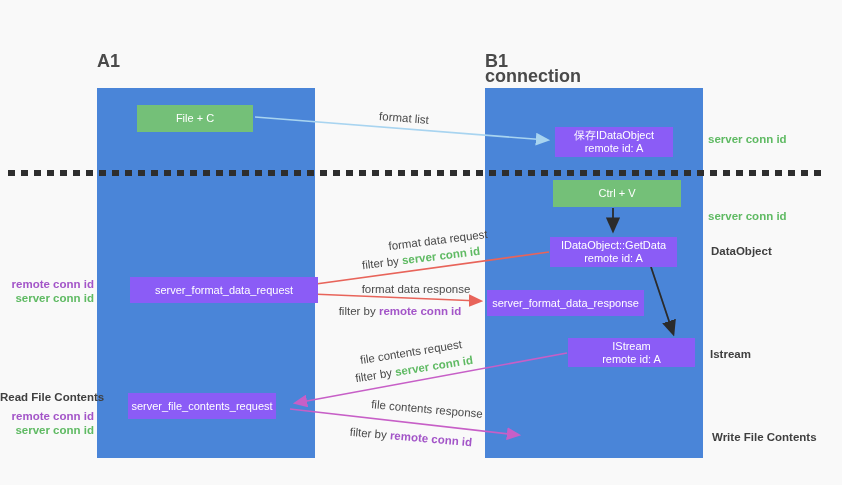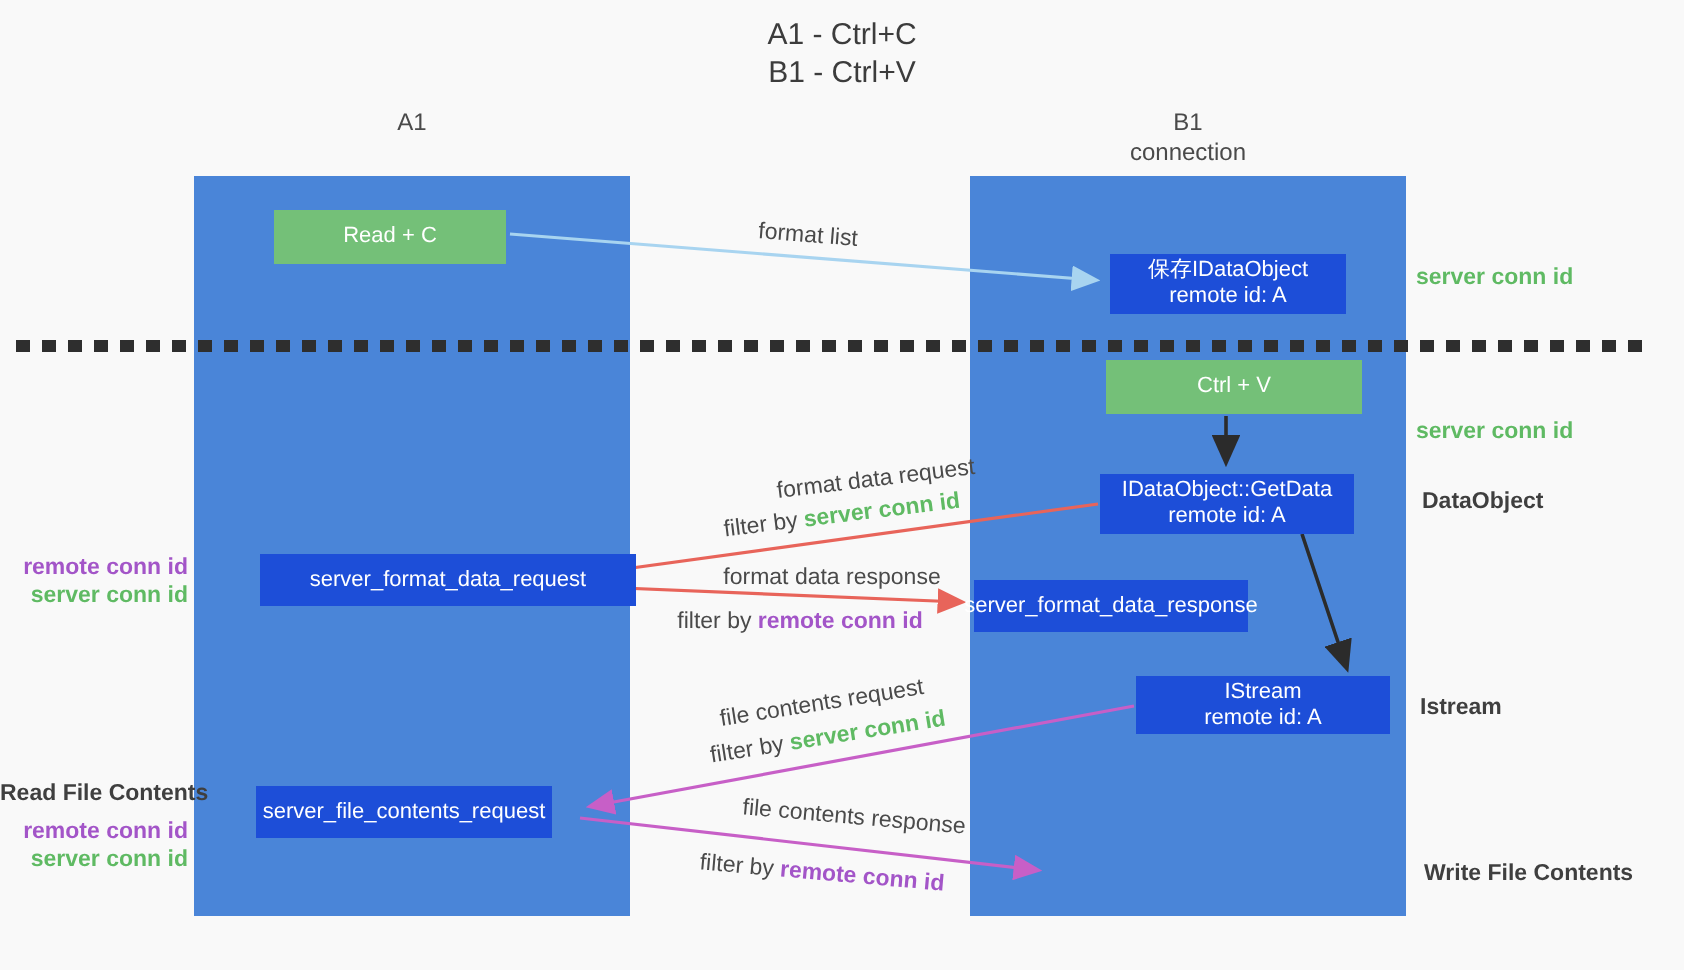--- a/index.html
+++ b/index.html
@@ -17,61 +17,57 @@
     position:absolute;left:0;top:8px;width:842px;
     text-align:center;color:#3c3c3c;font-size:15px;line-height:19px;
   }
   .lane{
     position:absolute;top:88px;height:370px;width:218px;
     background:#4a85d8;
   }
   .lane-a1{left:97px;}
   .lane-b1{left:485px;}
   .lane-head{
-    position:absolute;top:54px;width:218px;text-align:center;
-    color:#4a4a4a;font-size:12px;line-height:15px;
+    position:absolute;top:54px;width:218px;text-align:left;
+    color:#4a4a4a;font-size:18px;line-height:15px;font-weight:bold;
   }
   .lane-head.a1{left:97px;}
   .lane-head.b1{left:485px;}
   .dotline{
     position:absolute;left:8px;top:170px;width:818px;height:6px;
     background:repeating-linear-gradient(90deg,#2e2e2e 0 7px,transparent 7px 13px);
     z-index:3;
   }
   svg.arrows{position:absolute;left:0;top:0;z-index:4;pointer-events:none;}
   .node{
     position:absolute;z-index:5;
     display:flex;align-items:center;justify-content:center;
     color:#ffffff;font-size:11px;line-height:13px;text-align:center;
     white-space:nowrap;
   }
   .node.green{background:#74c078;}
-  .node.orange{background:#1d4ed8;}
+  .node.orange{background:#8b5cf6;}
   .alabel{
     position:absolute;z-index:6;white-space:nowrap;
     font-size:11.5px;color:#4a4a4a;
     transform-origin:center;
   }
   .side{
     position:absolute;z-index:6;white-space:nowrap;font-size:11.5px;font-weight:bold;
   }
   .side.dark{color:#3f3f3f;}
   .side.leftcol{left:0;width:94px;text-align:right;}
   .green-id{color:#5fba63;font-weight:bold;}
   .purple-id{color:#a355c8;font-weight:bold;}
 </style>
 </head>
 <body>
 
 <div id="canvas">
 
-  <div class="title">
-    <div>A1 - Ctrl+C</div>
-    <div>B1 - Ctrl+V</div>
-  </div>
 
   <div class="lane-head a1">
     <div>A1</div>
   </div>
   <div class="lane-head b1">
     <div>B1</div>
     <div>connection</div>
   </div>
 
   <div class="lane lane-a1"></div>
@@ -97,21 +93,21 @@
     <line x1="255" y1="117" x2="547" y2="140" stroke="#a8d4f0" stroke-width="1.6" marker-end="url(#mBlue)"></line>
     <line x1="613" y1="208" x2="613" y2="230" stroke="#2b2b2b" stroke-width="1.8" marker-end="url(#mBlack)"></line>
     <line x1="549" y1="252" x2="294" y2="287" stroke="#e8645a" stroke-width="1.6" marker-end="url(#mRed)"></line>
     <line x1="287" y1="293" x2="480" y2="301" stroke="#e8645a" stroke-width="1.6" marker-end="url(#mRed)"></line>
     <line x1="651" y1="267" x2="673" y2="333" stroke="#2b2b2b" stroke-width="1.8" marker-end="url(#mBlack)"></line>
     <line x1="567" y1="353" x2="296" y2="403" stroke="#c75fc7" stroke-width="1.6" marker-end="url(#mPink)"></line>
     <line x1="290" y1="409" x2="518" y2="435" stroke="#c75fc7" stroke-width="1.6" marker-end="url(#mPink)"></line>
   </svg>
 
   <div class="node green" style="left:137px;top:105px;width:116px;height:27px">
-    <span>Read + C</span>
+    <span>File + C</span>
   </div>
 
   <div class="node orange" style="left:555px;top:127px;width:118px;height:30px">
     <span>
       <span>保存IDataObject</span><br>
       <span>remote id: A</span>
     </span>
   </div>
 
   <div class="node green" style="left:553px;top:180px;width:128px;height:27px">
@@ -122,21 +118,21 @@
     <span>
       <span>IDataObject::GetData</span><br>
       <span>remote id: A</span>
     </span>
   </div>
 
   <div class="node orange" style="left:130px;top:277px;width:188px;height:26px">
     <span>server_format_data_request</span>
   </div>
 
-  <div class="node orange" style="left:487px;top:290px;width:137px;height:26px">
+  <div class="node orange" style="left:487px;top:290px;width:157px;height:26px">
     <span>server_format_data_response</span>
   </div>
 
   <div class="node orange" style="left:568px;top:338px;width:127px;height:29px">
     <span>
       <span>IStream</span><br>
       <span>remote id: A</span>
     </span>
   </div>
 

